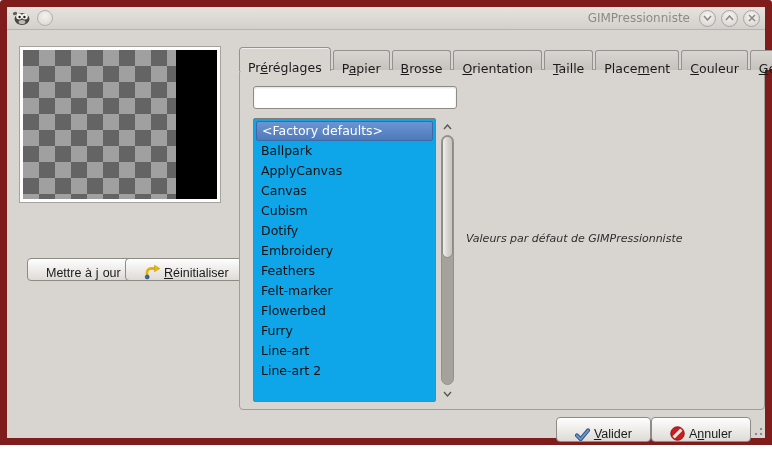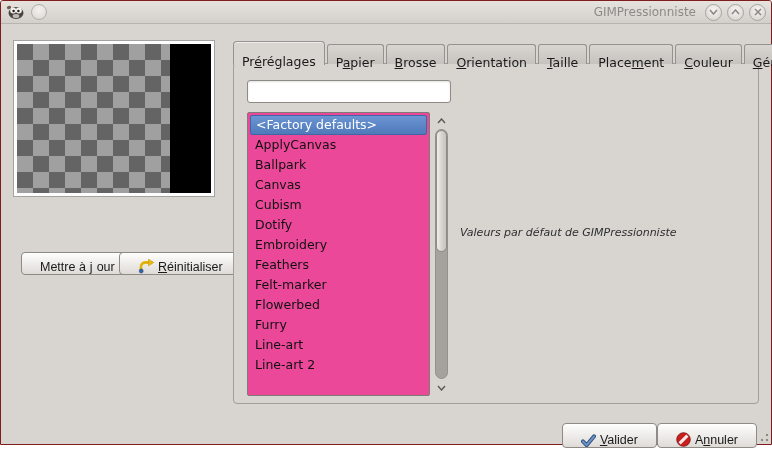--- a/index.html
+++ b/index.html
@@ -1,21 +1,21 @@
 <!DOCTYPE html>
 <html><head>
 <meta charset="utf-8">
 <style>
   * { box-sizing: border-box; margin: 0; padding: 0; }
   html,body { width:772px; height:455px; overflow:hidden; }
   body { font-family:"DejaVu Sans","Liberation Sans",sans-serif; font-size:12.5px; color:#1a1a1a; }
   u { text-decoration:underline; text-underline-offset:1px; }
 
   .window { position:relative; width:772px; height:445px; background:#d8d5d1;
-            border:1px solid #7f1d1d; border-radius:3px 3px 0 0; }
+            border:7px solid #7f1d1d; border-radius:3px 3px 0 0; }
 
   
   .titlebar { height:23px; display:flex; align-items:center; gap:5px; padding:0 5px;
               background:linear-gradient(#e6e3df,#d3d0cc); border-bottom:1px solid #b7b4b0;
               border-radius:2px 2px 0 0; }
   .titlebar .title { margin-left:auto; color:#8c8a86; font-size:12px; padding-right:4px; }
   .winbtn { width:17px; height:17px; border-radius:50%; border:1px solid #a8a5a1;
             background:radial-gradient(circle at 50% 35%, #f8f6f4, #d2cfcb);
             display:flex; align-items:center; justify-content:center; flex:0 0 auto; }
   .winbtn svg { display:block; }
@@ -52,21 +52,21 @@
   .panel { position:absolute; left:232px; top:62px; width:526px; height:341px;
            border:1px solid #a19e9a; border-radius:4px; background:#d8d5d1; z-index:1; }
 
   
   .entry { position:absolute; left:246px; top:79px; width:204px; height:23px;
            border:1px solid #8e8b87; border-radius:3px; background:#fff; padding:0 6px;
            font-family:inherit; font-size:12.5px; box-shadow:inset 0 1px 2px rgba(0,0,0,.12); z-index:2; }
 
   
   .list { position:absolute; left:246px; top:111px; width:183px; height:284px;
-          background:#ec4899; border:1px solid #7f7c78; border-radius:2px; overflow:hidden;
+          background:#0ea5e9; border:1px solid #7f7c78; border-radius:2px; overflow:hidden;
           padding:2px; z-index:2; }
   .list-item { height:20px; line-height:19px; padding:0 5px; color:#111; border-radius:2px; }
   .list-item.selected { background:linear-gradient(#689- ,#000); }
   .list-item.selected { background:linear-gradient(#6a93d2,#507bb) }
   .list-item.selected { background:linear-gradient(#6b94d3,#4f7ab9); color:#fff;
                         border:1px solid #3d67a5; line-height:17px; }
 
   
   .scrollbar { position:absolute; left:433px; top:111px; width:15px; height:284px; z-index:2; }
   .sb-arrow { position:absolute; left:0; width:15px; height:13px; display:flex; align-items:center; justify-content:center; }
@@ -156,22 +156,22 @@
       <div class="tab">Place<u>m</u>ent</div>
       <div class="tab"><u>C</u>ouleur</div>
       <div class="tab"><u>G</u>énéral</div>
     </div>
   <div class="panel"></div>
 
   <input class="entry" type="text" value="" style="">
 
   <div class="list">
       <div class="list-item selected">&lt;Factory defaults&gt;</div>
+      <div class="list-item">Ballpark</div>
       <div class="list-item">ApplyCanvas</div>
-      <div class="list-item">Ballpark</div>
       <div class="list-item">Canvas</div>
       <div class="list-item">Cubism</div>
       <div class="list-item">Dotify</div>
       <div class="list-item">Embroidery</div>
       <div class="list-item">Feathers</div>
       <div class="list-item">Felt-marker</div>
       <div class="list-item">Flowerbed</div>
       <div class="list-item">Furry</div>
       <div class="list-item">Line-art</div>
       <div class="list-item">Line-art 2</div>

